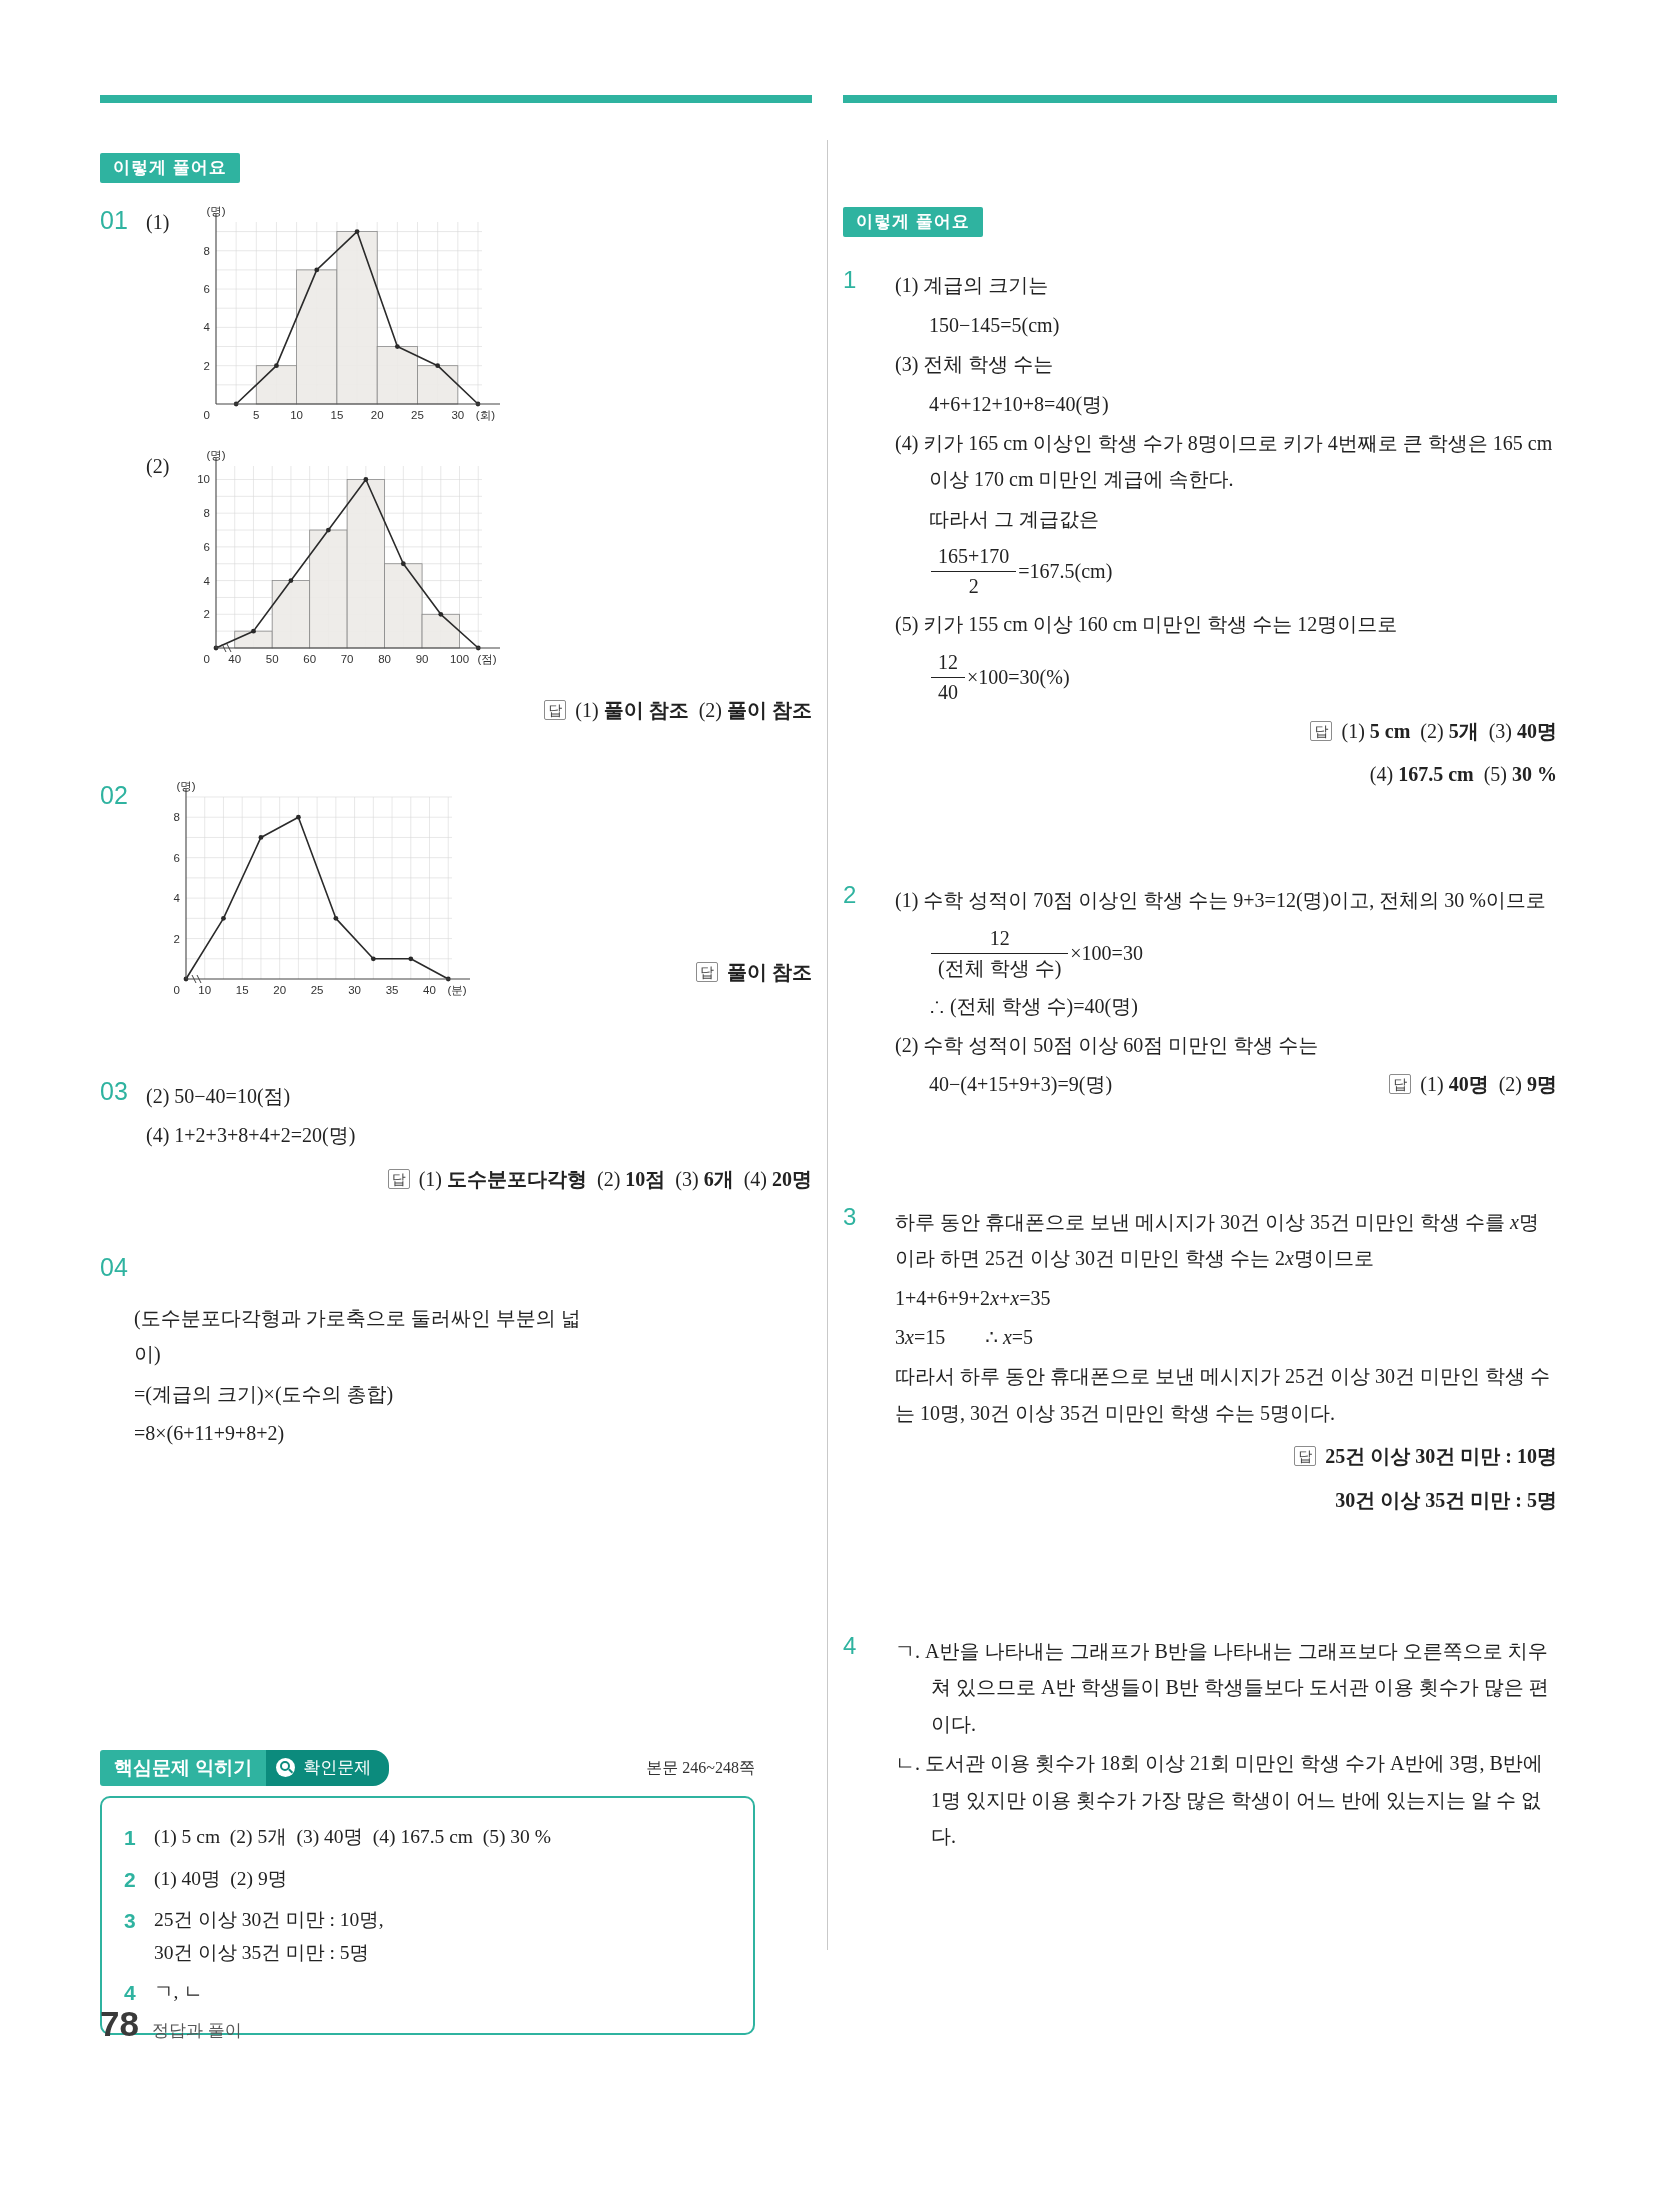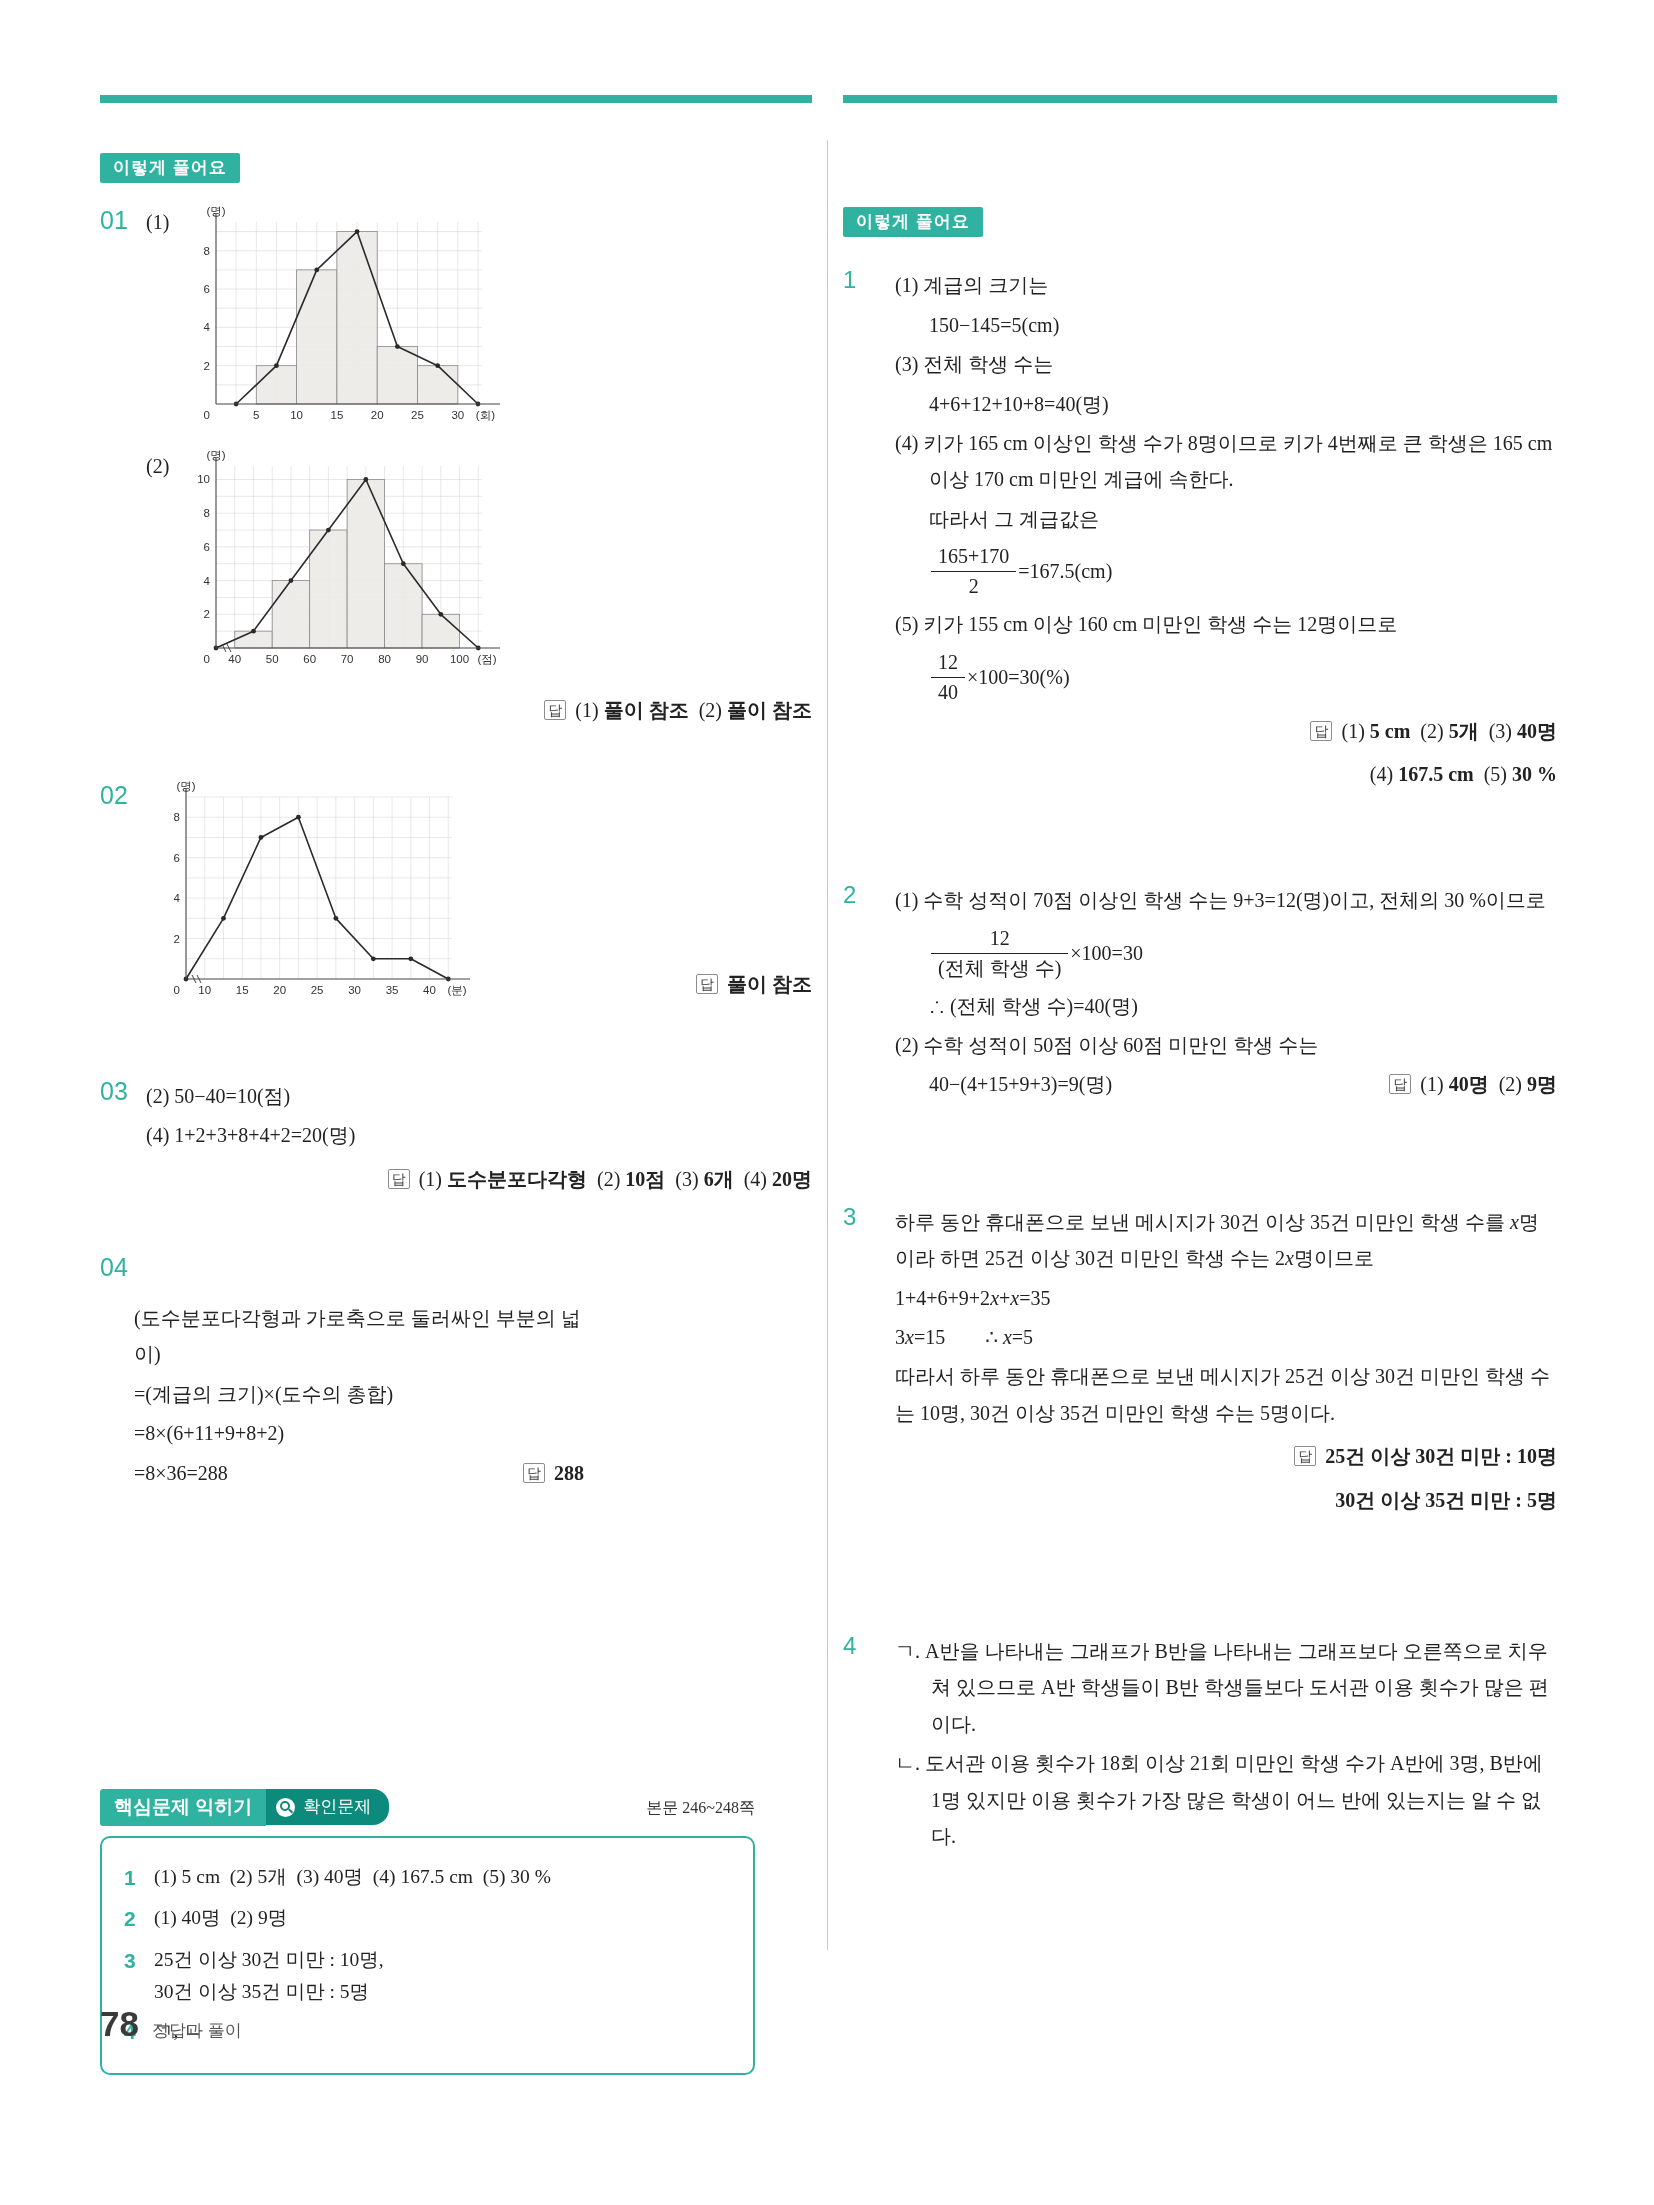--- a/index.html
+++ b/index.html
@@ -33,21 +33,21 @@
   .frac{display:inline-block;text-align:center;vertical-align:middle;margin:0 2px;line-height:1.35;}
   .frac .num{display:block;padding:0 7px 1px;border-bottom:1.4px solid #222;}
   .frac .den{display:block;padding:1px 7px 0;}
   .ansline{display:block;text-align:right;margin:7px 0 2px;}
   .ansbox{display:inline-block;border:1px solid #8c8c8c;border-radius:2px;color:#444;
           font-family:"Liberation Sans",sans-serif;font-size:14px;line-height:1;
           padding:2px 3px;margin-right:9px;vertical-align:2px;}
   .pa{display:flex;justify-content:space-between;align-items:baseline;}
   .p01-body{width:440px;}
   .p02-body{position:relative;width:470px;}
-  .abs-ans{position:absolute;right:0;bottom:20px;margin:0;}
+  .abs-ans{position:absolute;right:0;bottom:32px;margin:0;}
   .p03-body{width:620px;}
   .p04-body{width:450px;margin-left:34px;}
   .keyhead{display:flex;align-items:center;width:655px;margin-top:295px;}
   .kb-title{background:var(--accent);color:#fff;font-family:"Liberation Sans",sans-serif;font-weight:bold;
             font-size:19px;padding:6px 14px;border-radius:3px 0 0 3px;line-height:1.3;}
   .kb-sub{background:var(--accent-dark);color:#fff;display:flex;align-items:center;gap:8px;
           font-family:"Liberation Sans",sans-serif;font-size:17px;padding:7px 18px 7px 10px;
           border-radius:0 16px 16px 0;line-height:1.3;}
   .mag{position:relative;width:19px;height:19px;display:inline-block;background:#fff;border-radius:50%;flex:0 0 19px;}
   .mag-c{position:absolute;left:4px;top:3px;width:6px;height:6px;border:2px solid var(--accent-dark);border-radius:50%;}
@@ -280,24 +280,20 @@
           <div class="ansline"><span class="ansbox">답</span><span><span>(1) </span><b>도수분포다각형</b><span> (2) </span><b>10점</b><span> (3) </span><b>6개</b><span> (4) </span><b>20명</b></span></div>
         </div>
     </div>
 
     <div class="prob" style="margin-top:52px;flex-direction:column;">
       <div class="pnum">04</div>
       <div class="pbody p04-body">
           <div class="line ">(도수분포다각형과 가로축으로 둘러싸인 부분의 넓이)</div>
           <div class="line ">=(계급의 크기)×(도수의 총합)</div>
           <div class="line ">=8×(6+11+9+8+2)</div>
-          <div class="line pa ">
-            <span>=8×36=288</span>
-            <span><span class="ansbox">답</span><span><b>288</b></span></span>
-          </div>
         </div>
     </div>
 
     <div class="keyhead">
       <span class="kb-title">핵심문제 익히기</span>
       <span class="kb-sub">
         <span class="mag">
             <span class="mag-c"></span>
             <span class="mag-h"></span>
           </span>

